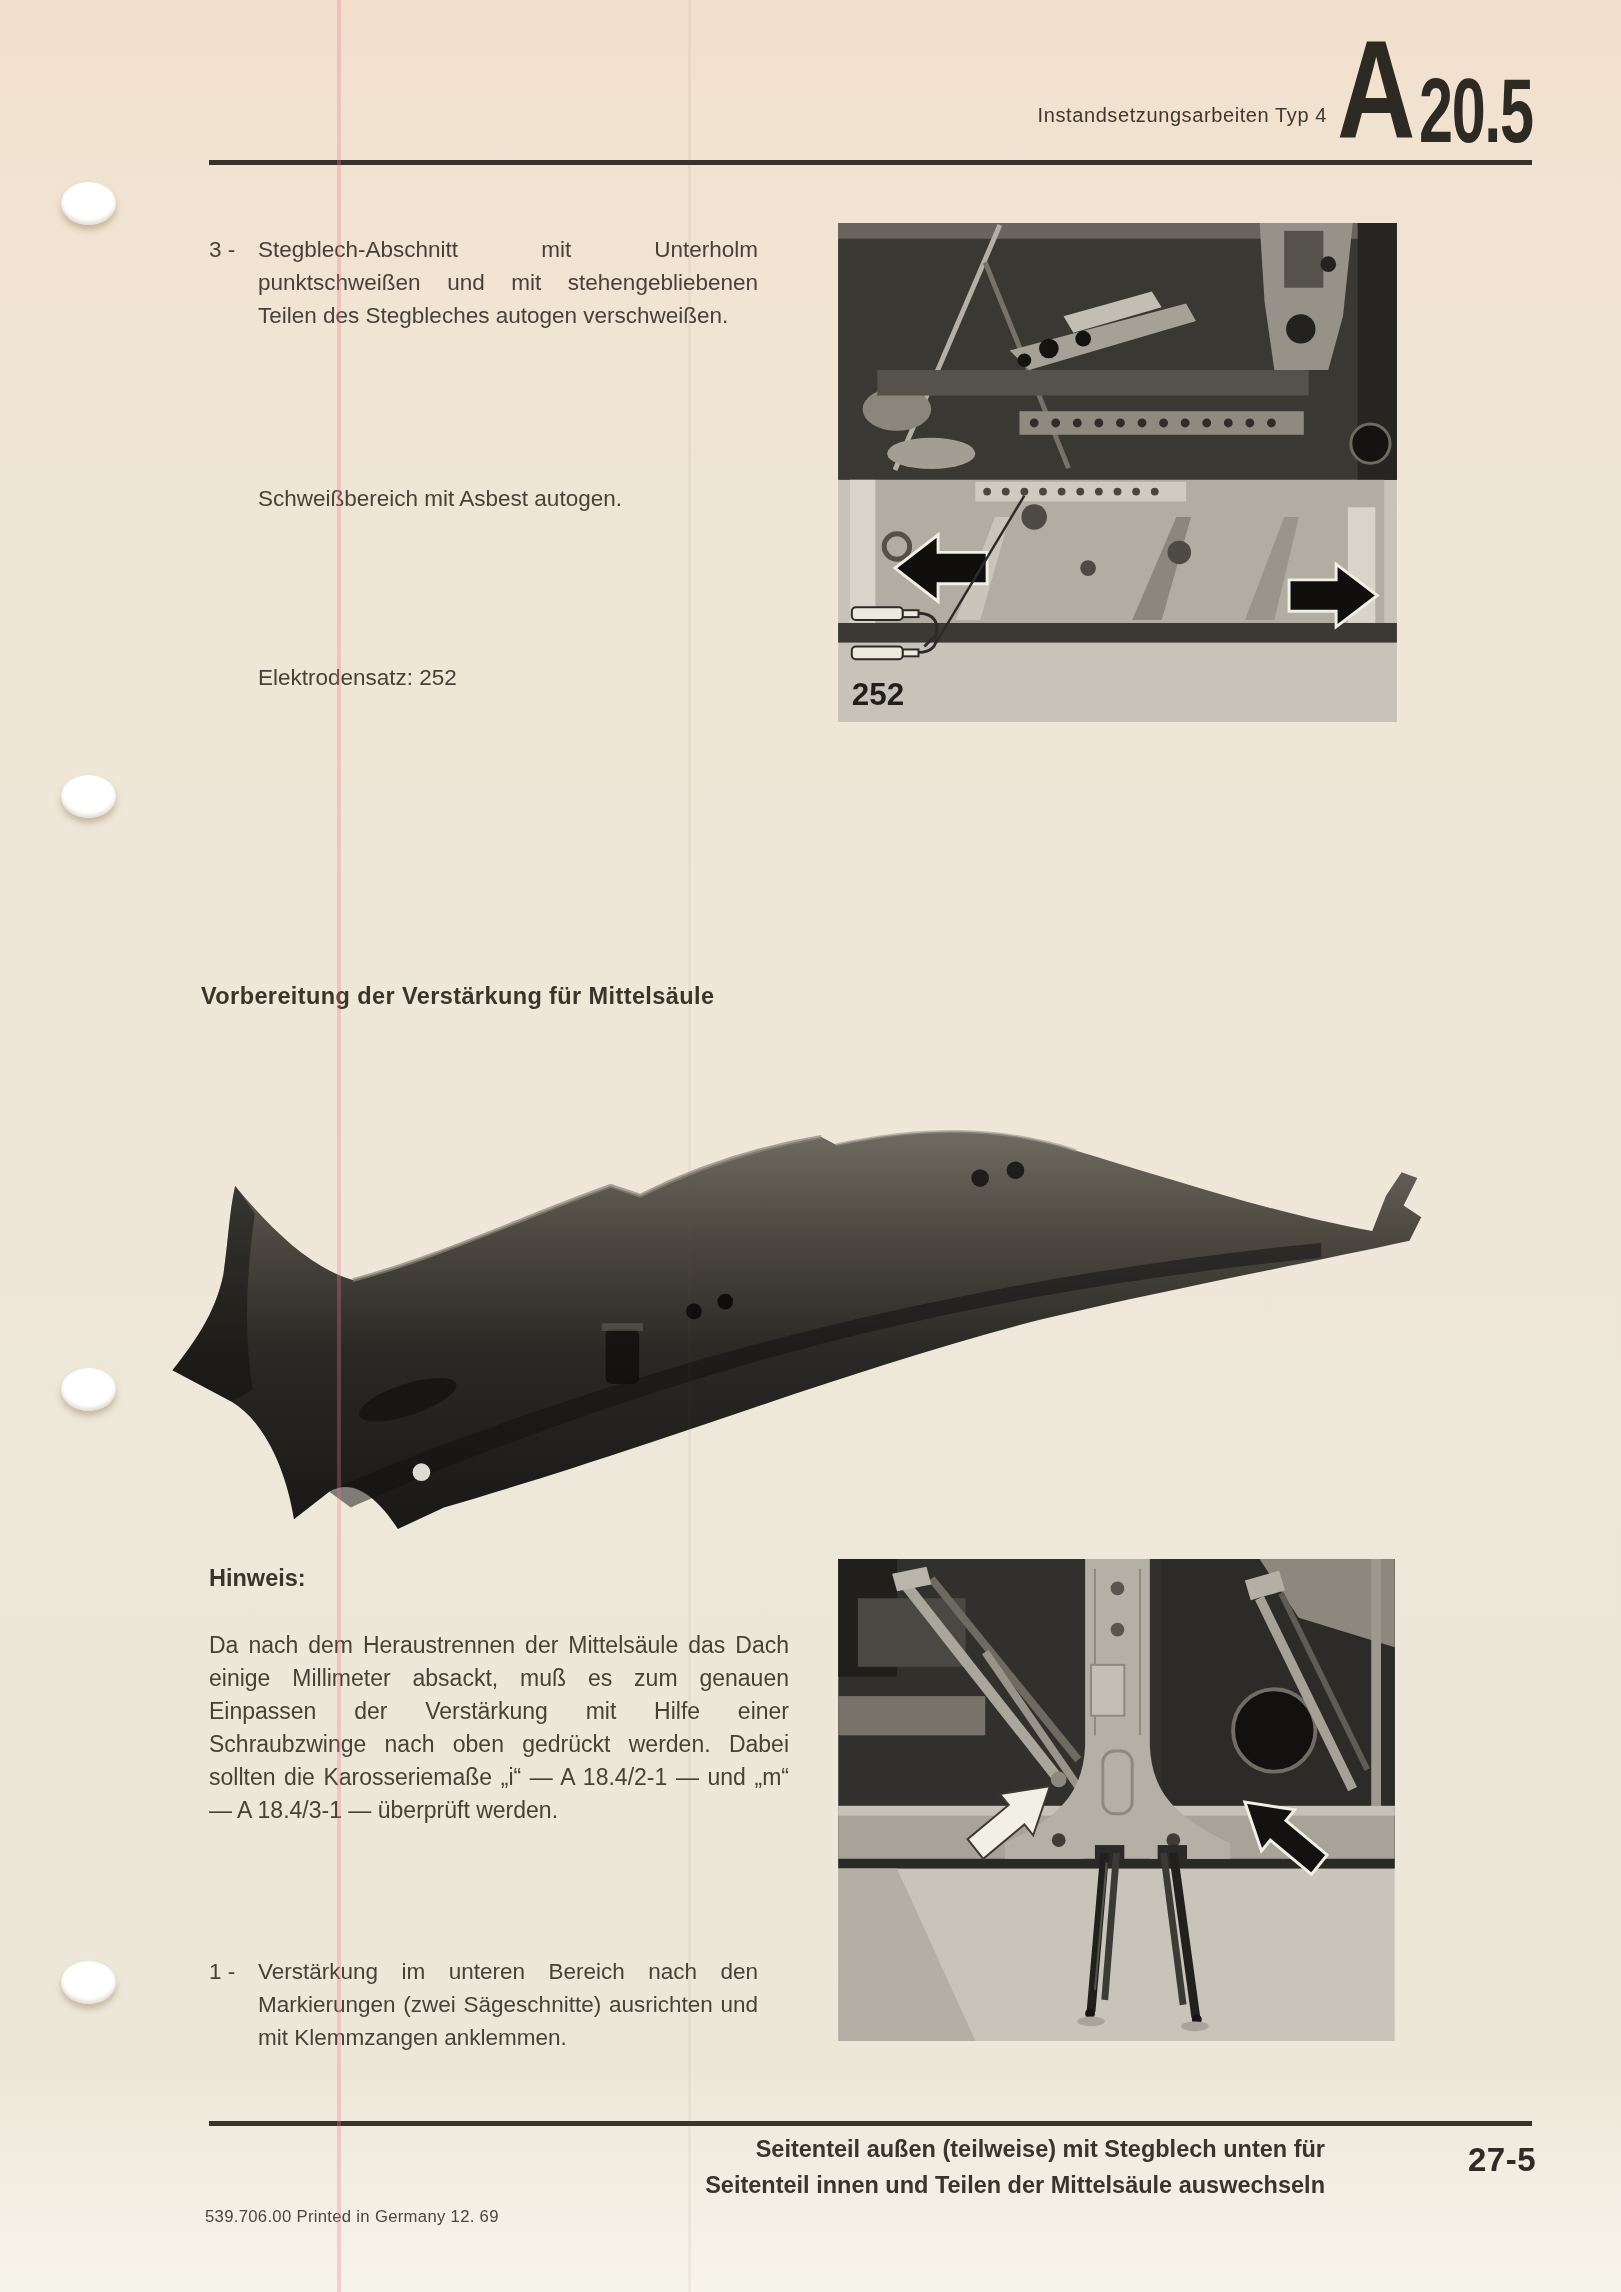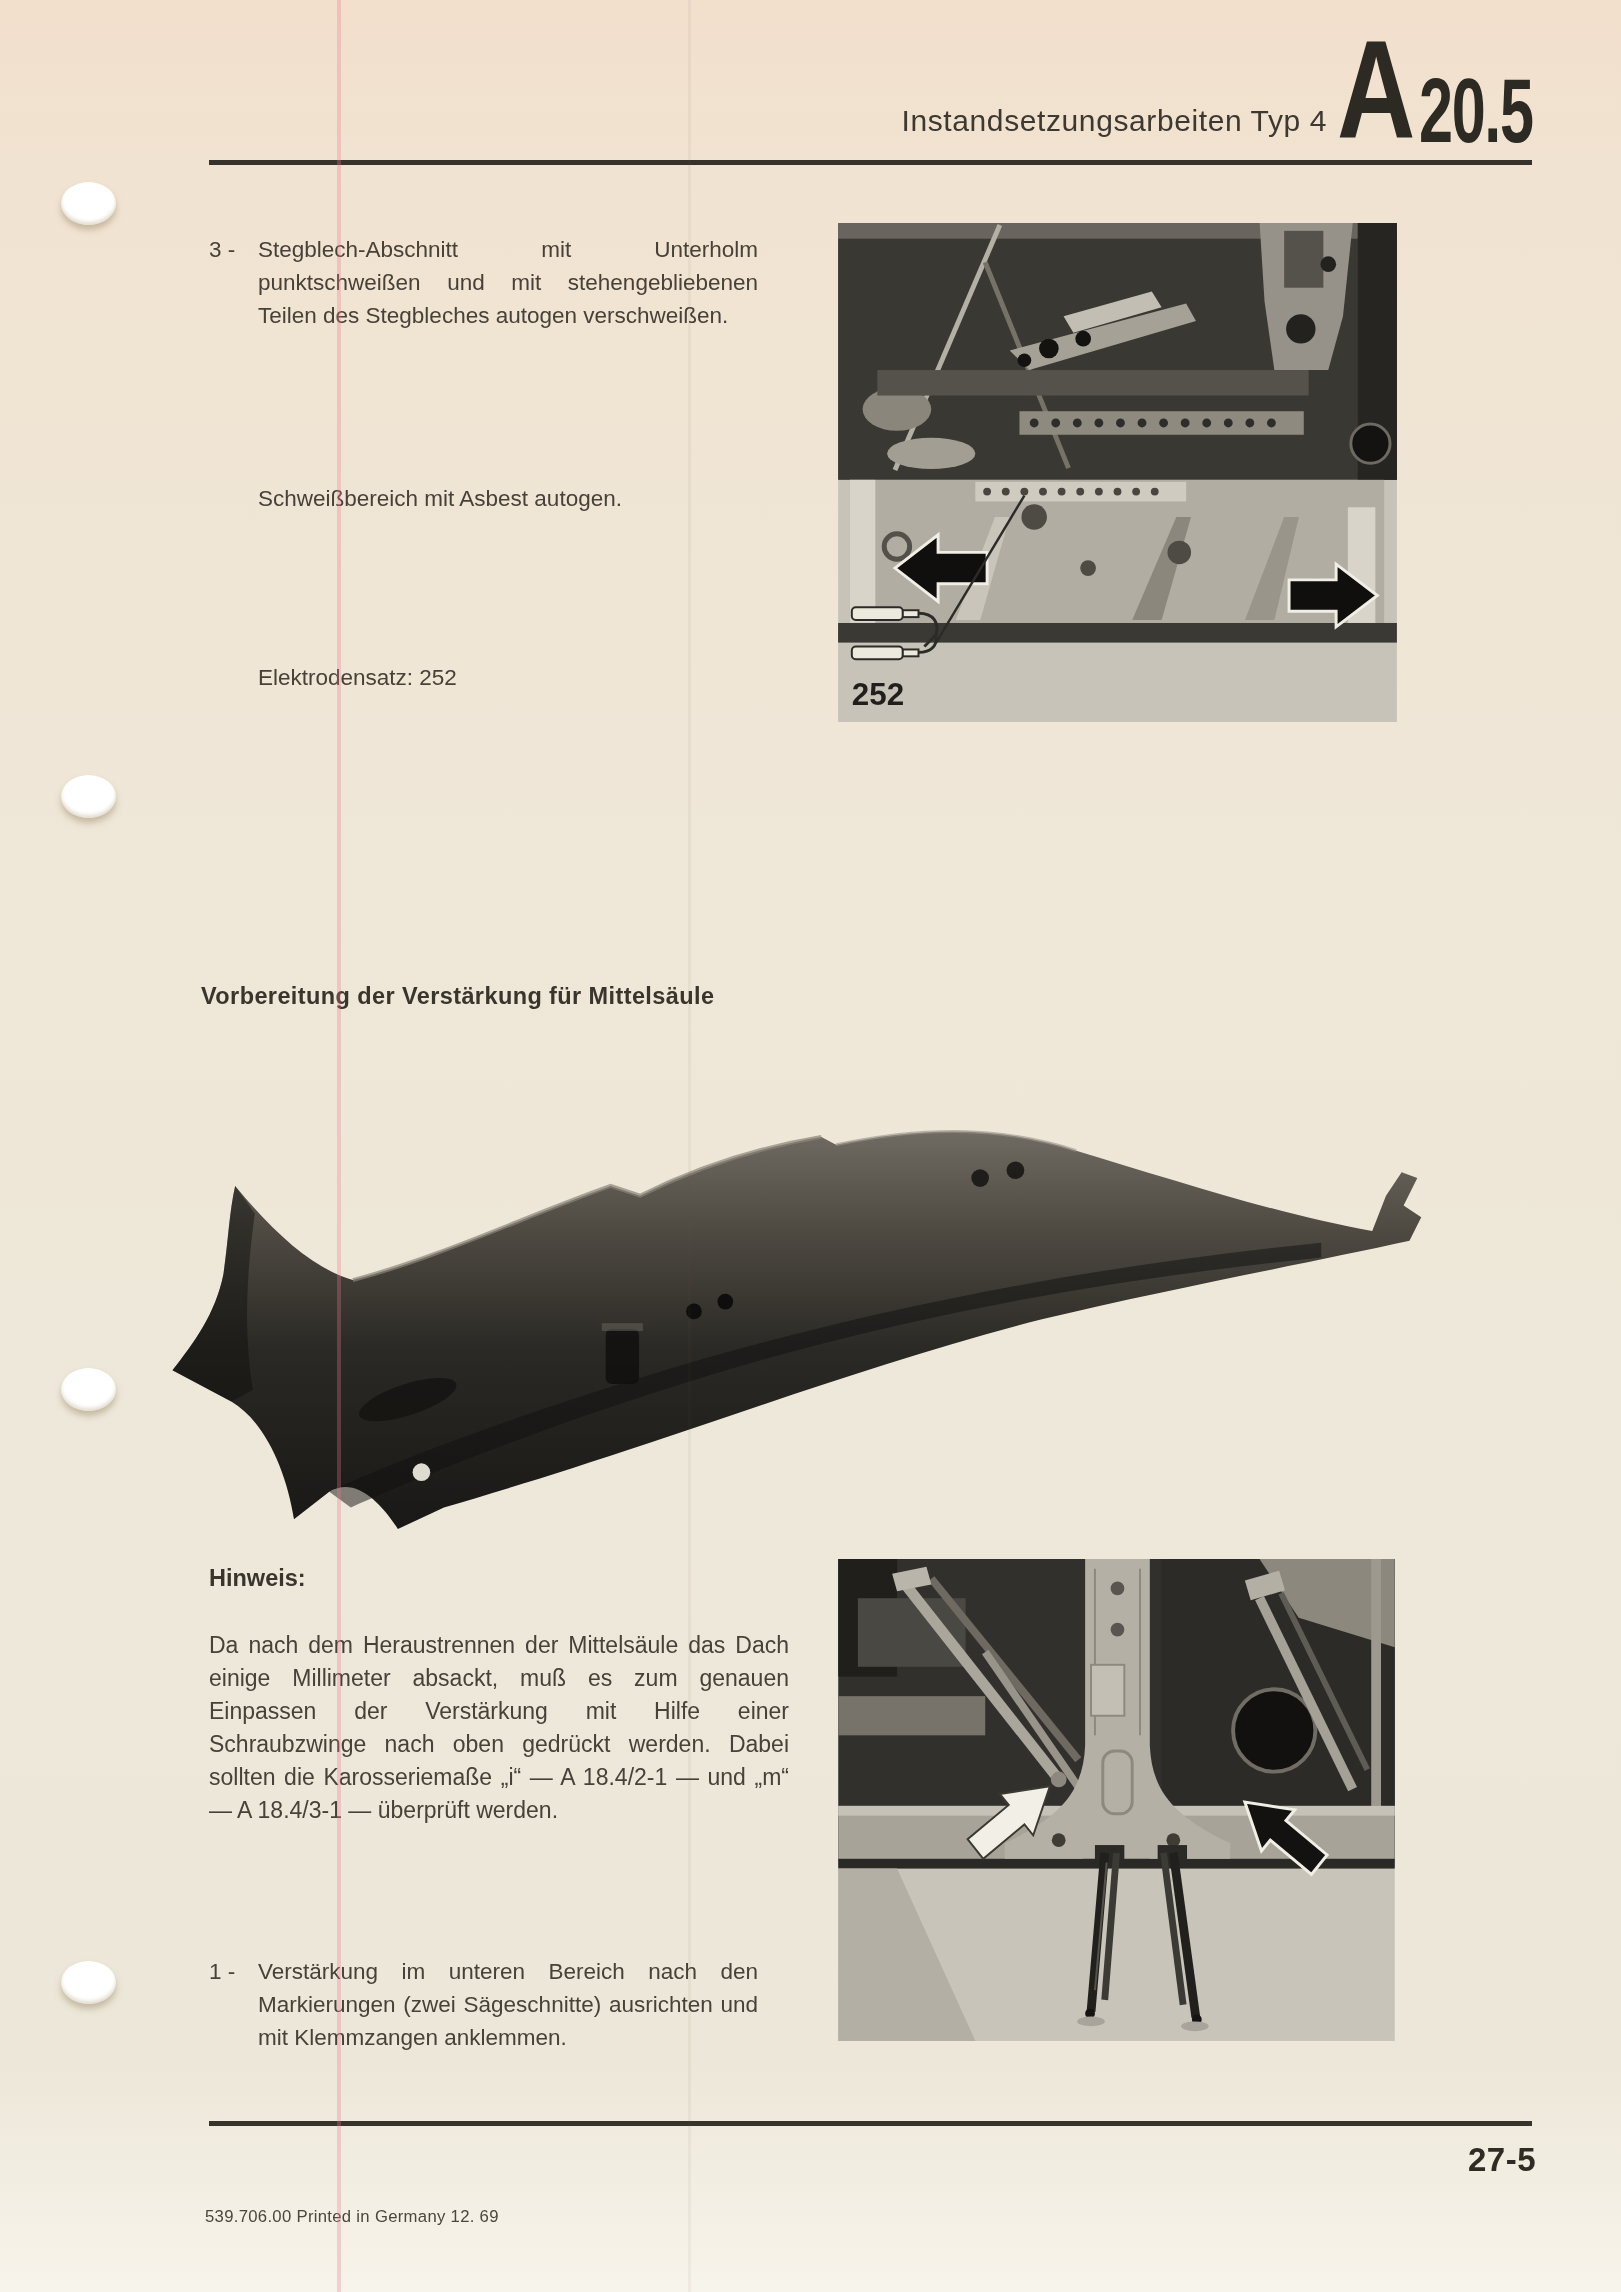--- a/index.html
+++ b/index.html
@@ -16,21 +16,21 @@
   .crease{position:absolute;top:0;left:688px;width:2.9px;height:2293px;background:rgba(95,85,65,0.06);z-index:6;}
   .punch-hole{
     position:absolute;width:55px;height:43px;border-radius:50%;
     background:#ffffff;left:61px;
     box-shadow:0 4.9px 5.9px rgba(165,148,120,0.55), inset 0 -2.9px 3.9px rgba(210,200,180,0.6);
     z-index:4;
   }
   .hole1{top:182px;}.hole2{top:775px;}.hole3{top:1368px;}.hole4{top:1961px;}
   .header-title{
     position:absolute;top:104px;right:294px;
-    font-size:30px;letter-spacing:0.6px;color:#3d3830;white-space:nowrap;
+    font-size:20px;letter-spacing:0.6px;color:#3d3830;white-space:nowrap;
   }
   .header-a{
     position:absolute;left:1337px;top:19.6px;
     font-size:139px;font-weight:700;line-height:1;color:#2d2a24;
     transform:scaleX(0.78);transform-origin:0 0;
   }
   .header-num{
     position:absolute;left:1419px;top:66px;
     font-size:90px;font-weight:700;line-height:1;color:#2d2a24;
     transform:scaleX(0.68);transform-origin:0 0;letter-spacing:-2px;
@@ -282,17 +282,21 @@
     <g>
       <rect x="326" y="292" width="30" height="16" fill="#2b2a26"></rect>
       <line x1="342" y1="300" x2="365" y2="468" stroke="#21201d" stroke-width="9"></line>
       <line x1="332" y1="300" x2="352" y2="455" stroke="#3c3a34" stroke-width="7"></line>
       <circle cx="366" cy="470" r="5" fill="#151412"></circle>
       <ellipse cx="364" cy="477" rx="14" ry="5" fill="#a8a49c"></ellipse>
     </g>
   </svg>
 
   <div class="rule footer-rule"></div>
+  <div class="footer-caption">
+    <div>Seitenteil außen (teilweise) mit Stegblech unten für</div>
+    <div>Seitenteil innen und Teilen der Mittelsäule auswechseln</div>
+  </div>
   <div class="page-number">27-5</div>
   <div class="imprint">539.706.00 Printed in Germany 12. 69</div>
 
 </div>
 
 
 </body></html>

